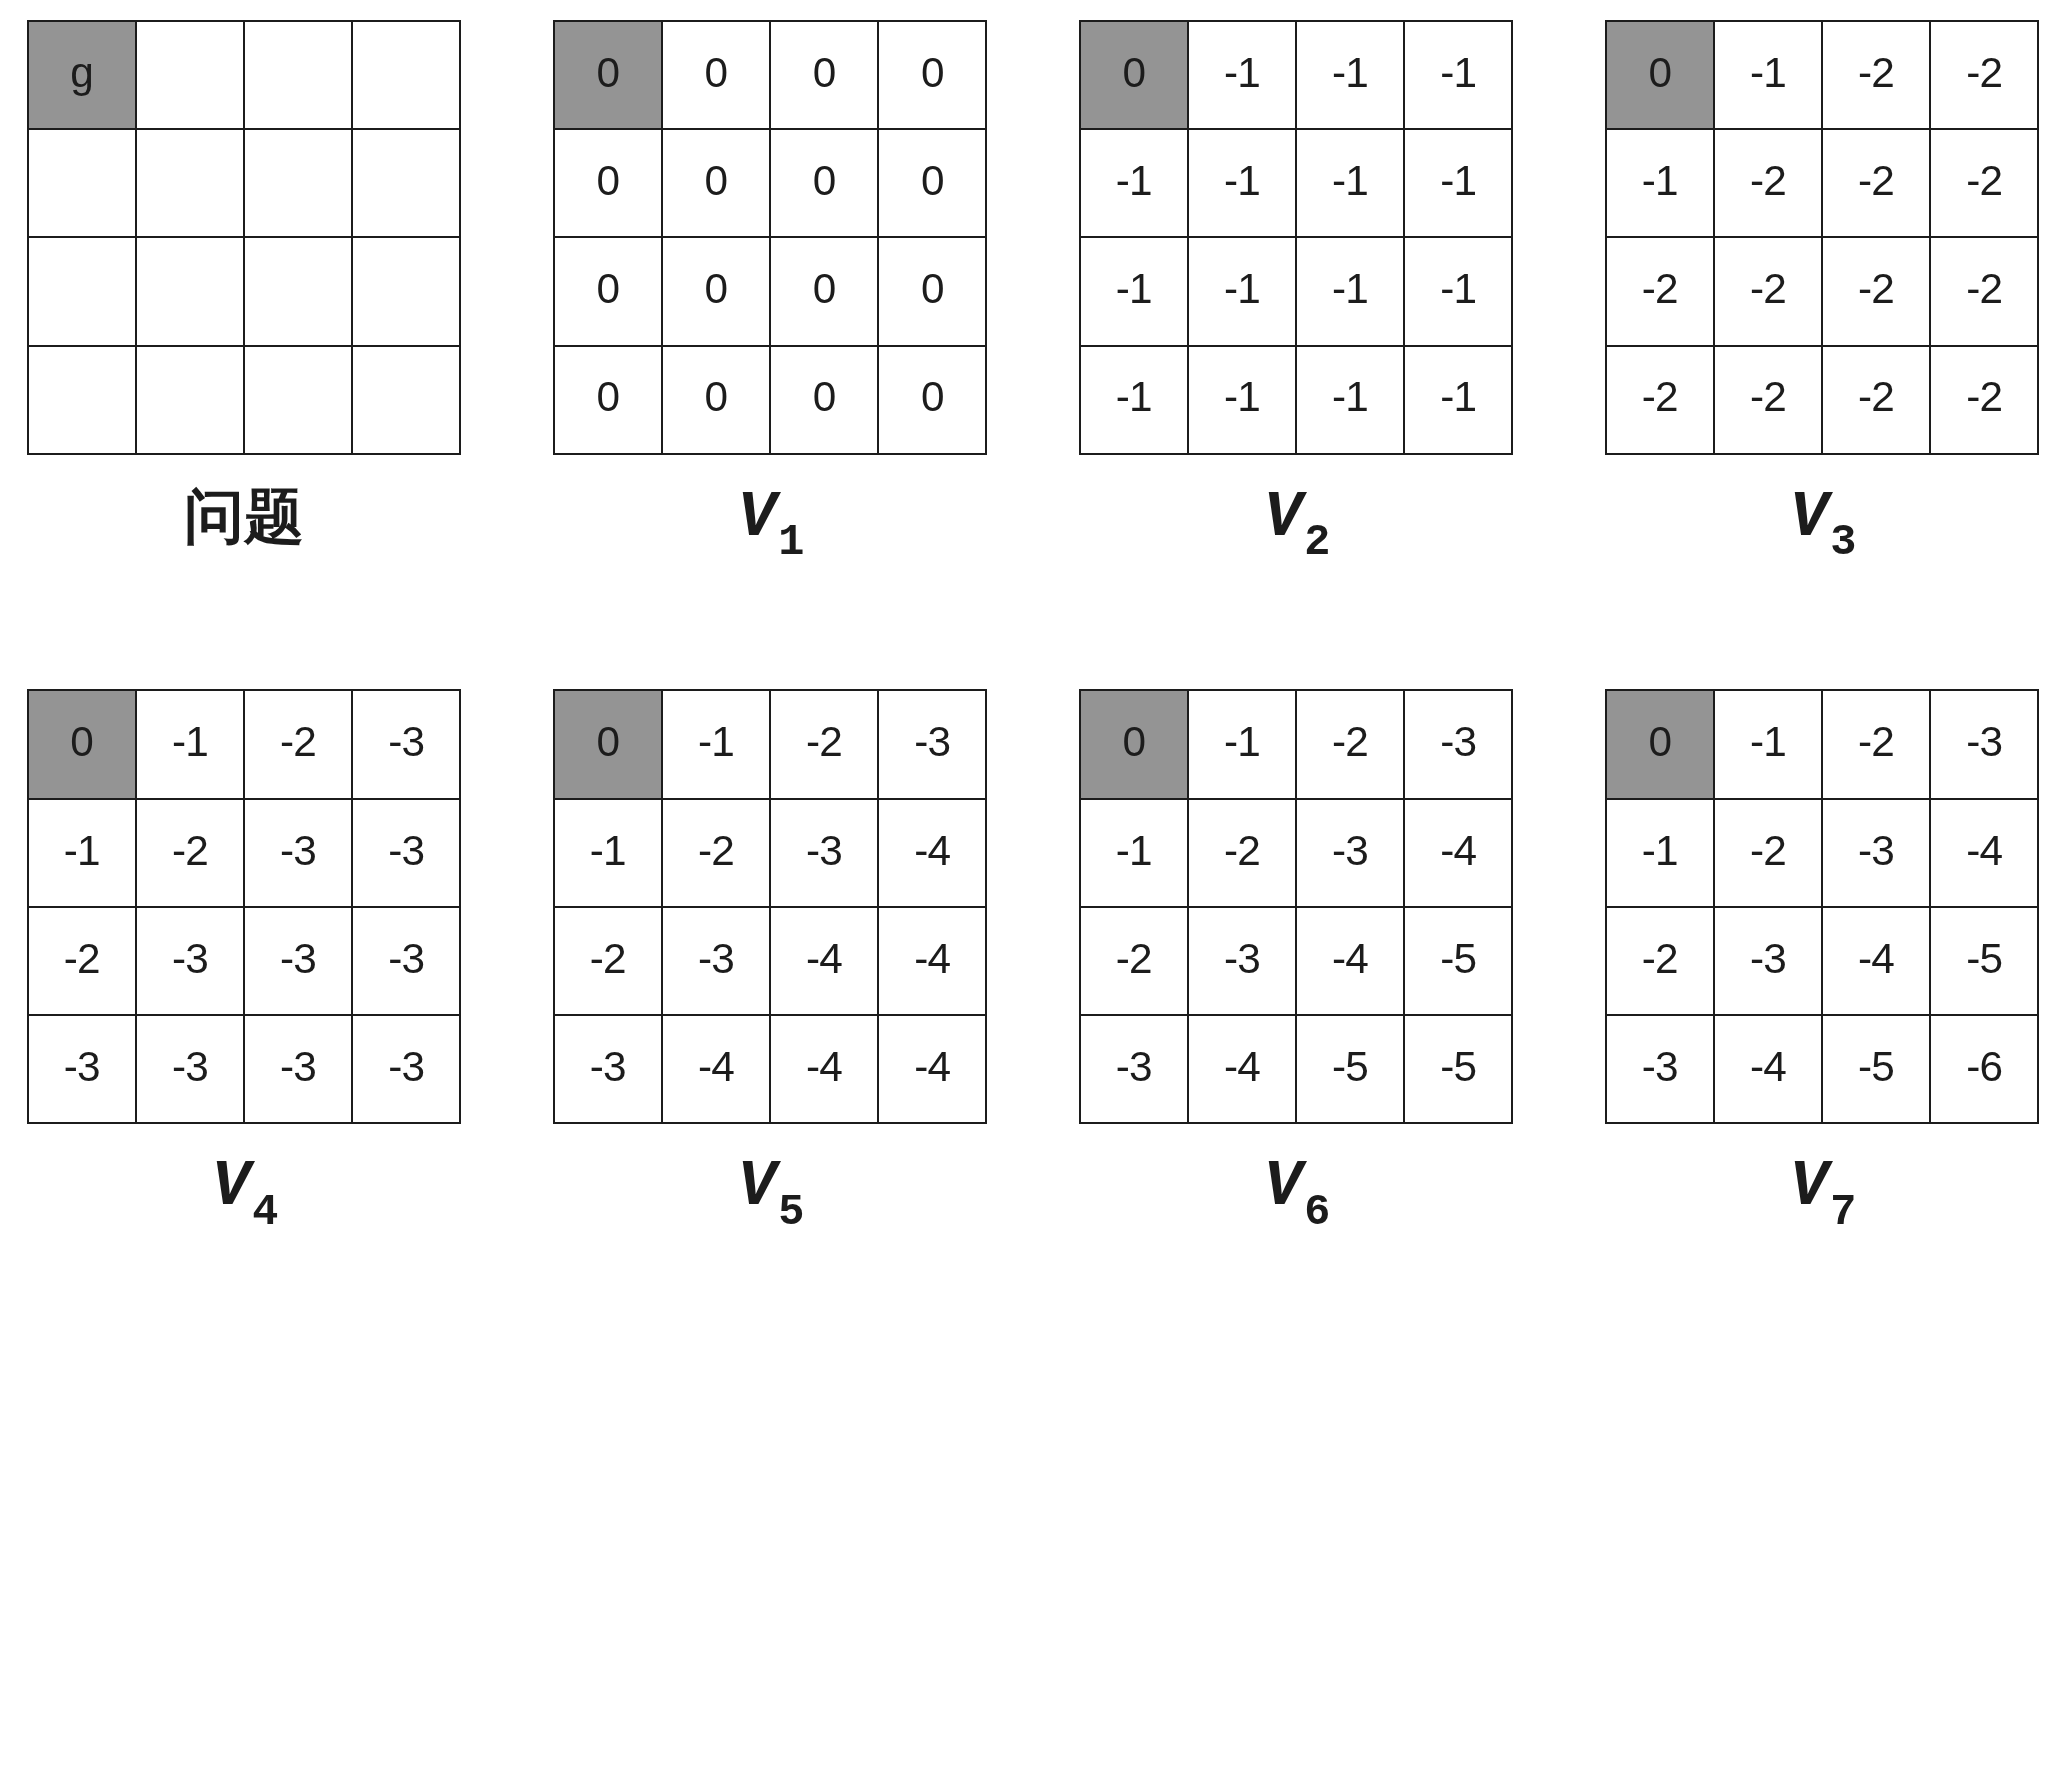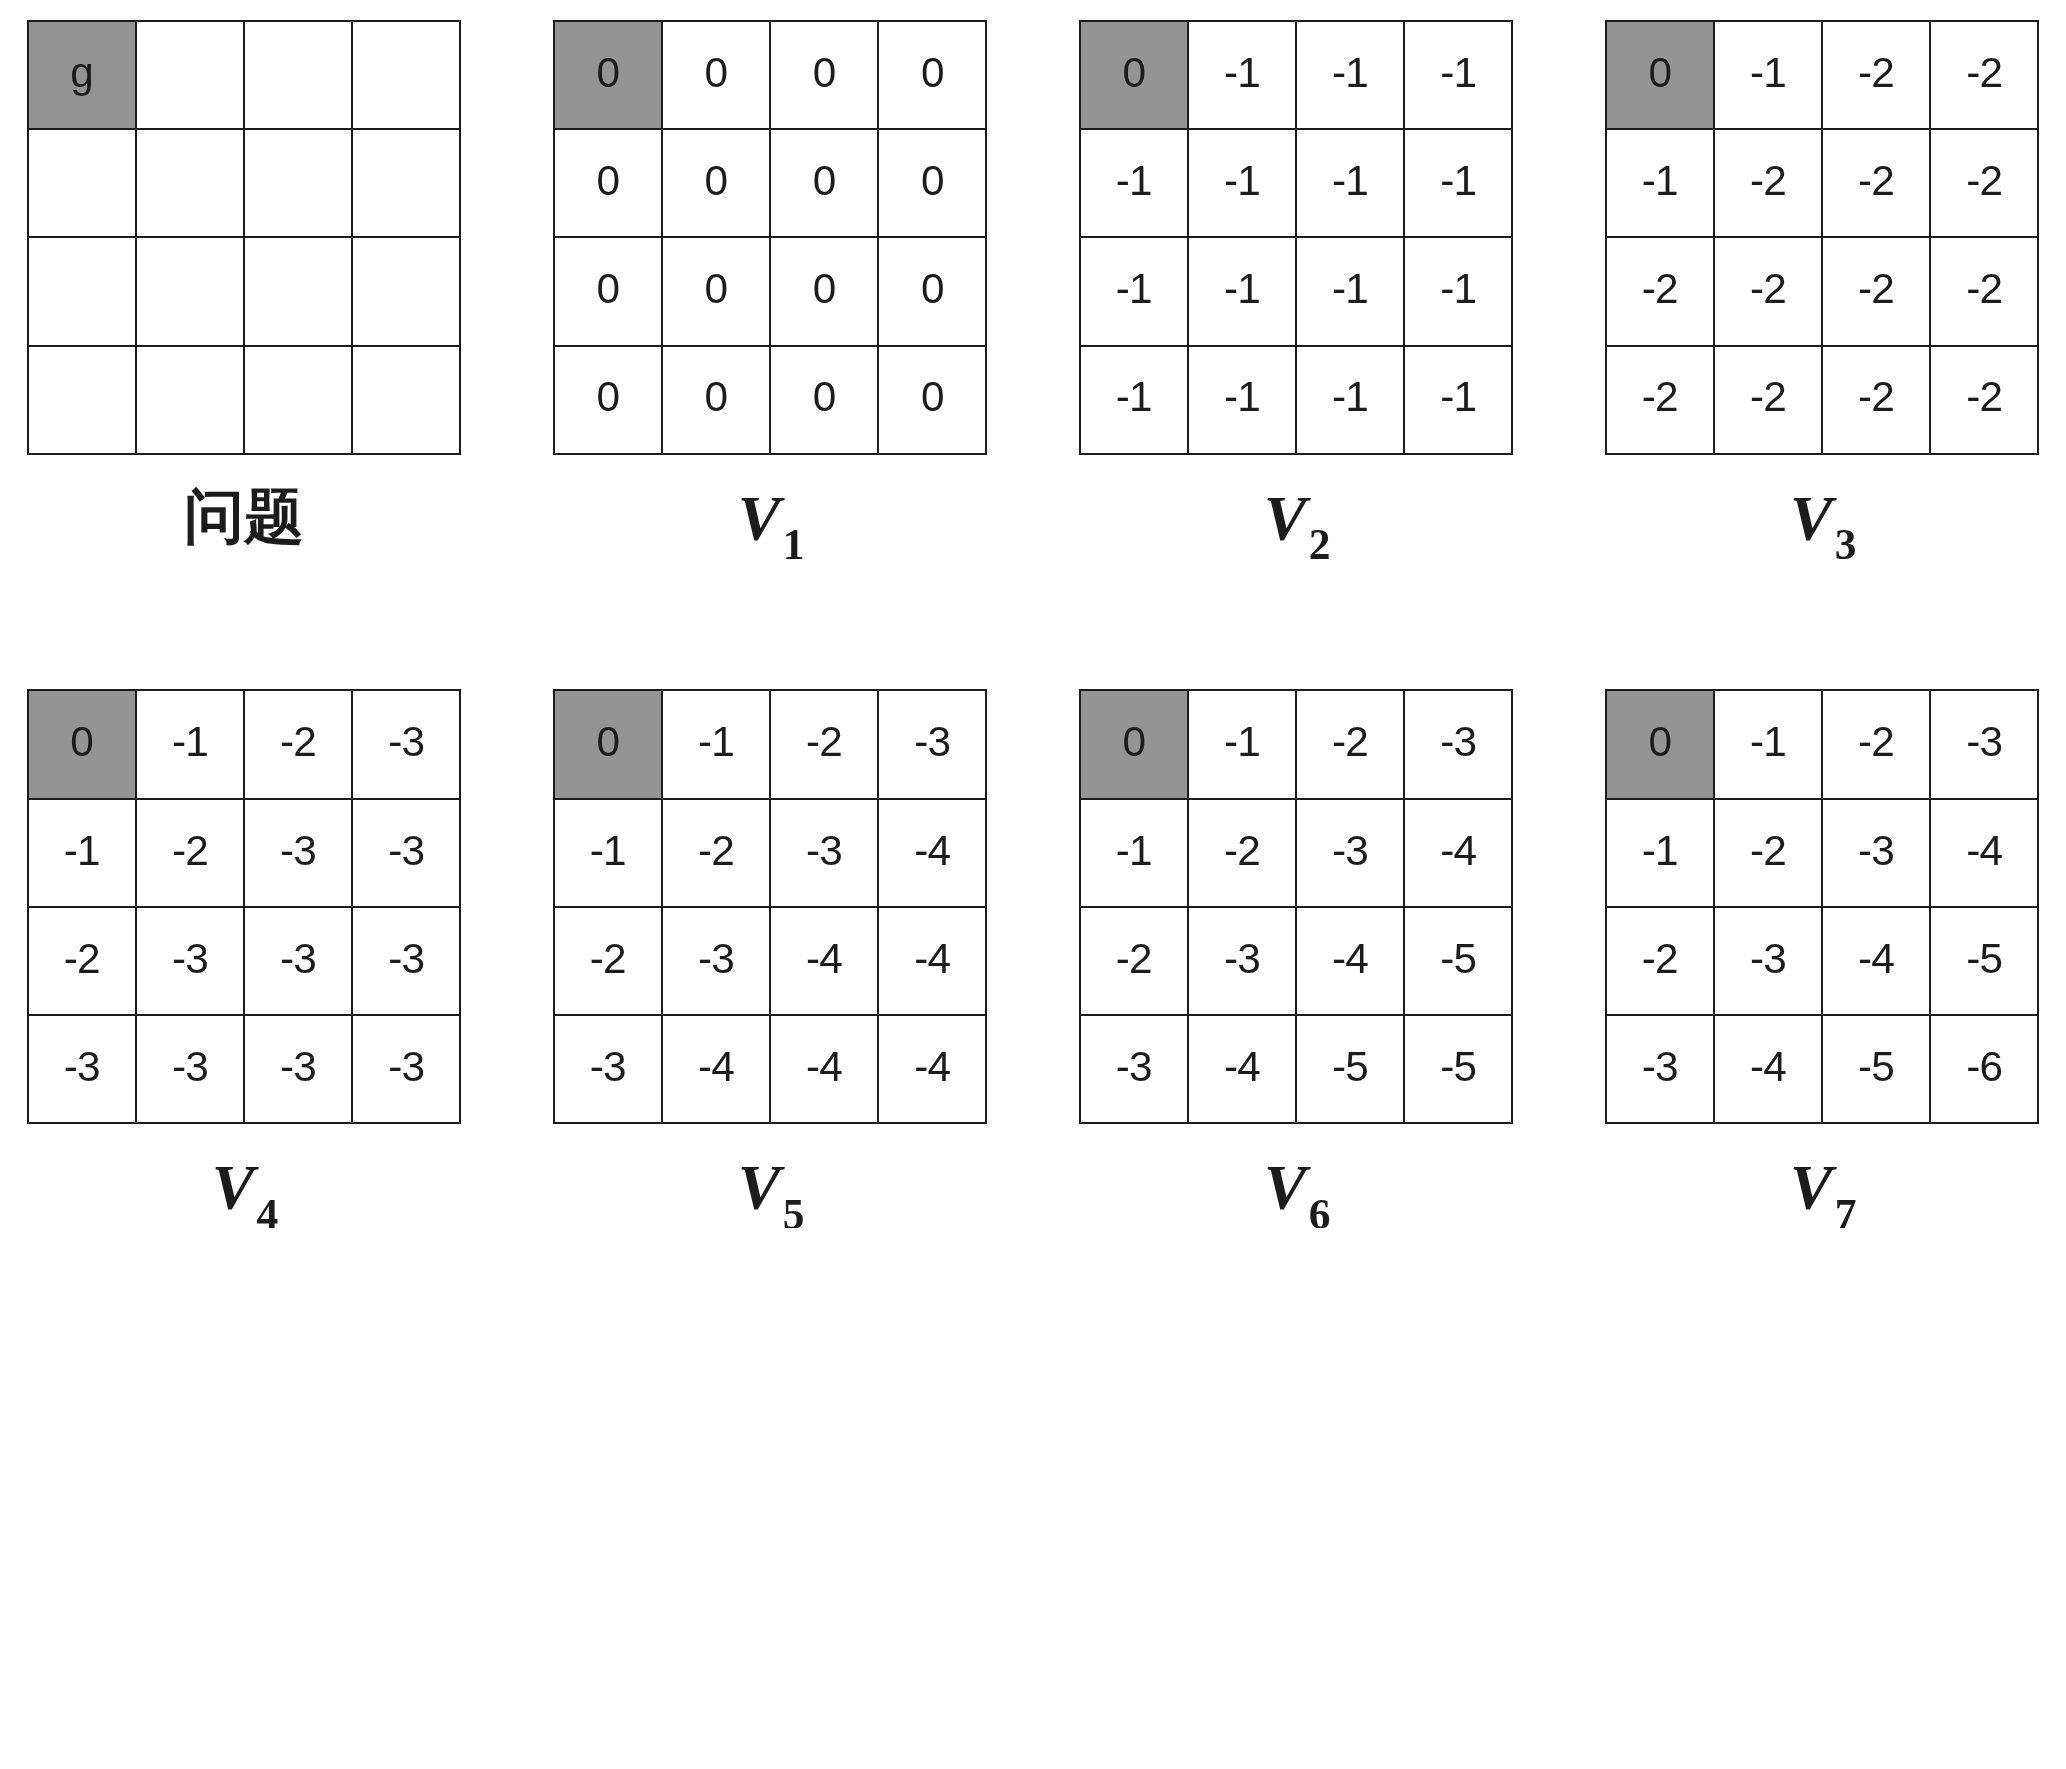--- a/index.html
+++ b/index.html
@@ -64,21 +64,21 @@
     margin-top: 1.3vw;
     line-height: 1.15;
     text-align: left;
   }
   .label-cjk {
     font-family: "DejaVu Serif", serif;
     font-weight: bold;
     font-size: 2.9vw;
   }
   .label-math {
-    font-family: Liberation Serif, serif;
+    font-family: Liberation Mono, monospace;
     font-weight: bold;
     font-size: 3.1vw;
   }
   .label-math .label-main { font-style: italic; }
   .label-sub {
     font-style: normal;
     font-weight: bold;
     font-size: 0.68em;
     vertical-align: baseline;
     position: relative;

